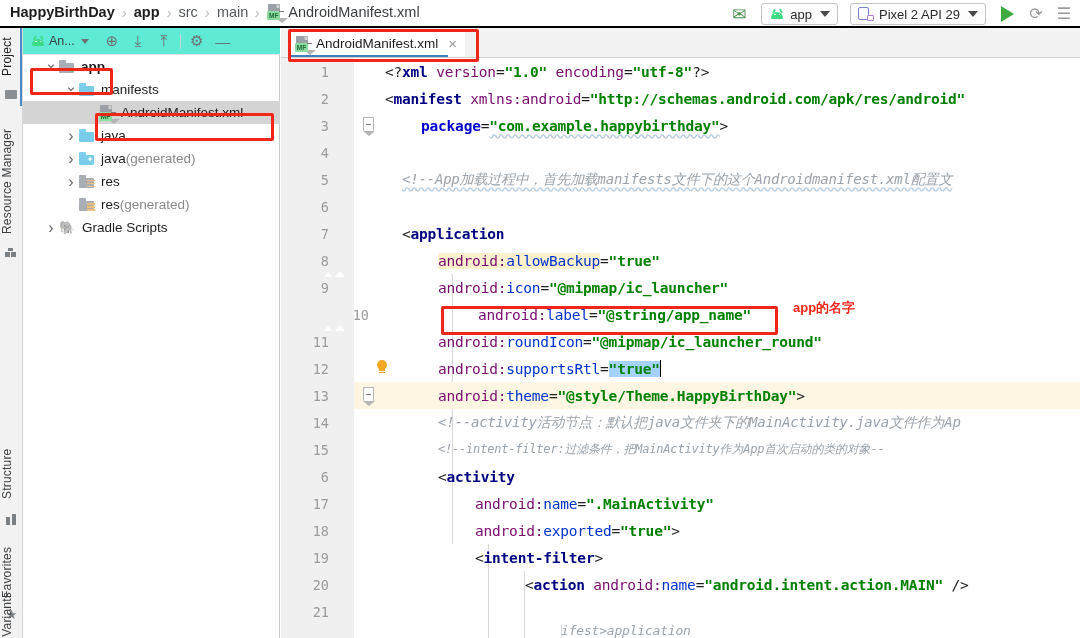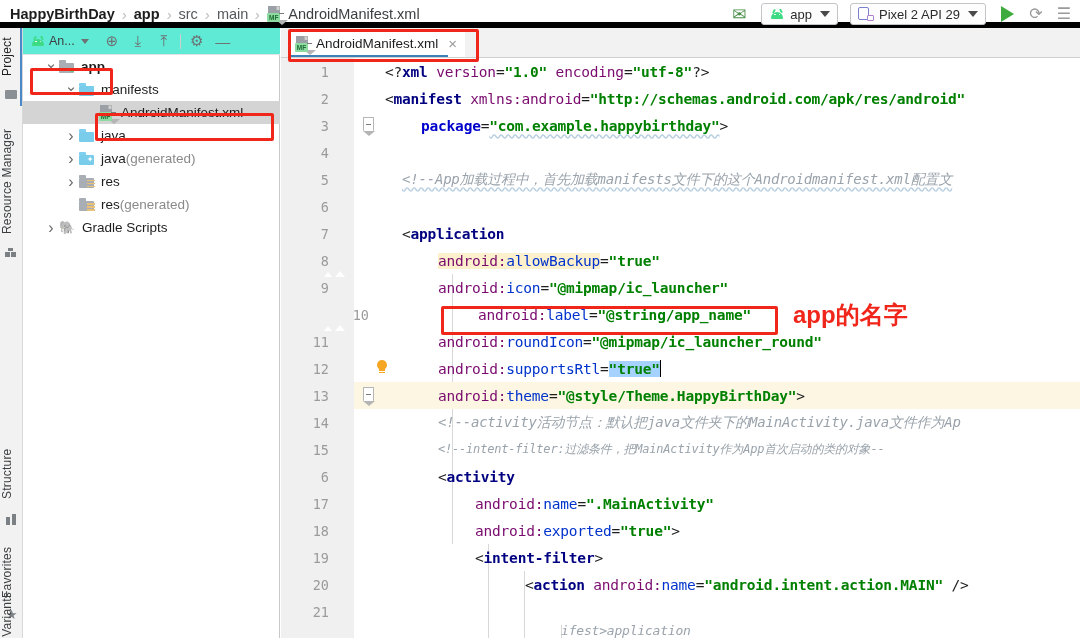--- a/index.html
+++ b/index.html
@@ -10,22 +10,22 @@
     font-family: "Liberation Sans", sans-serif;
     font-size: 13px;
     color: #2b2b2b;
   }
   #app-root { position: relative; width: 1080px; height: 638px; }
 
   
   .topbar {
     position: absolute; left: 0; top: 0; width: 1080px; height: 28px;
     background: #ffffff;
-    display: flex; align-items: flex-start;
-    border-bottom: 6px solid #000000;
+    display: flex; align-items: flex-end;
+    border-bottom: 2px solid #000000;
   }
   .crumbs { display: flex; align-items: center; padding-left: 10px; height: 28px; }
   .crumb { font-size: 14.5px; color: #3c3f41; white-space: nowrap; }
   .crumb.bold { font-weight: bold; color: #1d1d1d; }
   .crumb.dim { color: #55595c; }
   .crumb-sep {
     color: #c0c0c0; font-size: 15px; margin: 0 7px; font-weight: 300;
     transform: skewX(-8deg);
   }
   .crumb-file { display: flex; align-items: center; gap: 6px; }
@@ -304,21 +304,21 @@
     vertical-align: -3px;
   }
 
   
   .redbox {
     position: absolute; border: 3px solid #f0261b; border-radius: 2px;
     pointer-events: none;
   }
   .redtext {
     position: absolute; color: #f0261b; font-weight: bold;
-    font-size: 24px; font-family: "Liberation Sans", sans-serif;
+    font-size: 13px; font-family: "Liberation Sans", sans-serif;
     white-space: nowrap;
   }
 </style>
 </head>
 <body>
 
 <div id="app-root">
 
   <div class="topbar">
     <div class="crumbs">

